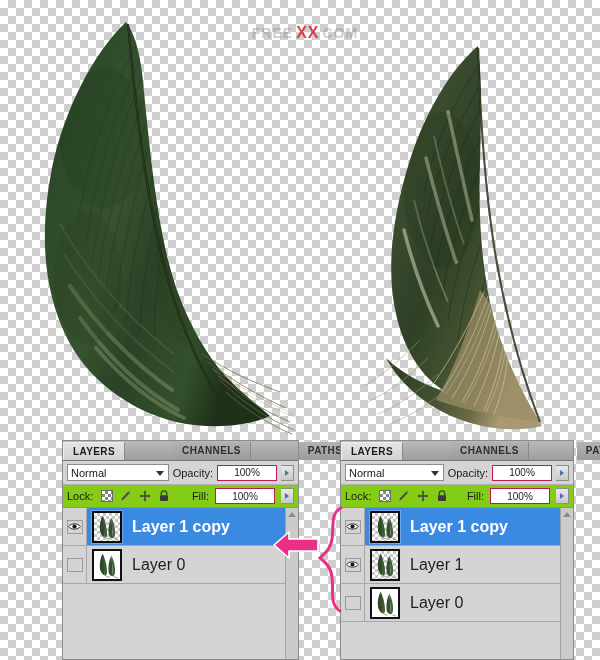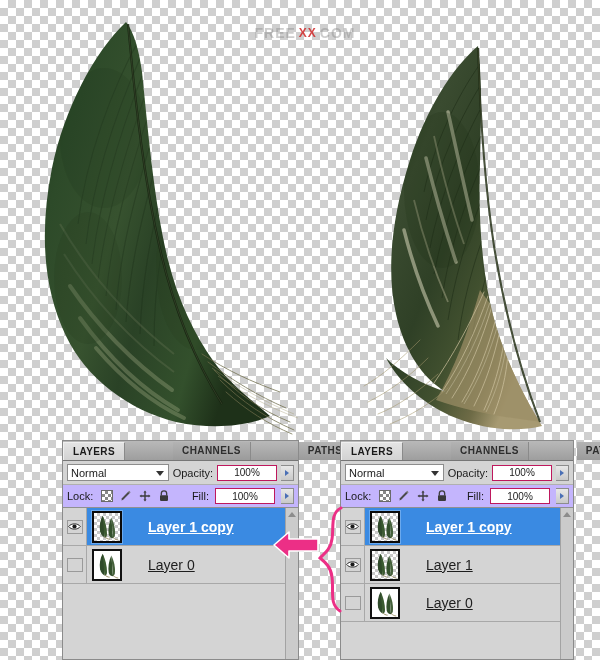--- a/index.html
+++ b/index.html
@@ -19,21 +19,21 @@
     background-position:0 0, 8px 8px;
   }
   
   #watermark{
     position:absolute;left:244px;top:24px;width:122px;height:18px;
     font-size:14px;font-weight:bold;letter-spacing:1px;
     color:rgba(130,130,130,.40);
     display:flex;align-items:center;justify-content:center;
     white-space:nowrap;user-select:none;
   }
-  #watermark .xx{color:rgba(207,40,40,.85);font-size:12px;padding:0 3px;}
+  #watermark .xx{color:rgba(207,40,40,.85);font-size:16px;padding:0 3px;}
   
   .feather{position:absolute;}
   .feather svg{display:block;width:100%;height:100%;}
   #feather-left{left:8px;top:18px;width:292px;height:420px;}
   #feather-right{left:330px;top:40px;width:250px;height:400px;}
   
   .panel{
     position:absolute;
     background:#d4d4d4;
     border:1px solid #8b8b8b;
@@ -95,21 +95,21 @@
   }
   .spin{
     width:13px;height:16px;background:linear-gradient(#e8e8e8,#c9c9c9);
     border:1px solid #8d8d8d;border-left:none;
     display:flex;align-items:center;justify-content:center;box-sizing:border-box;
   }
   .spin .t{width:0;height:0;border-top:3px solid transparent;border-bottom:3px solid transparent;border-left:4px solid #4a6fb5;}
 
   .row-lock{
     height:23px;display:flex;align-items:center;padding:0 4px;gap:6px;
-    background:#c4b5fd;border-bottom:1px solid #909090;box-sizing:border-box;
+    background:#84cc16;border-bottom:1px solid #909090;box-sizing:border-box;
   }
   .lock-icons{display:flex;align-items:center;gap:7px;margin-left:2px;}
   .ic{width:12px;height:12px;display:block;}
   .ic-checker{
     background-image:
       linear-gradient(45deg,#888 25%,transparent 25%,transparent 75%,#888 75%),
       linear-gradient(45deg,#888 25%,transparent 25%,transparent 75%,#888 75%);
     background-size:6px 6px;background-position:0 0,3px 3px;background-color:#fff;
     border:1px solid #6a6a6a;width:10px;height:10px;
   }
@@ -134,21 +134,21 @@
     box-sizing:border-box;position:relative;overflow:hidden;flex:none;
   }
   .thumb.sel-thumb{border-color:#0a0a0a;box-shadow:0 0 0 1px #6aa9ee;}
   .thumb.transparent{
     background-image:
       linear-gradient(45deg,#c8c8c8 25%,transparent 25%,transparent 75%,#c8c8c8 75%),
       linear-gradient(45deg,#c8c8c8 25%,transparent 25%,transparent 75%,#c8c8c8 75%);
     background-size:6px 6px;background-position:0 0,3px 3px;background-color:#fff;
   }
   .thumb svg{position:absolute;left:0;top:0;width:100%;height:100%;}
-  .layer-name{margin-left:26px;font-size:14px;color:#1e1e1e;text-decoration:underline;}
+  .layer-name{margin-left:10px;font-size:16px;color:#1e1e1e;}
   .layer-row.selected .layer-name{color:#fff;font-weight:bold;}
 
   .scrollbar{
     position:absolute;right:0;top:0;width:13px;height:100%;
     background:#cbcbcb;border-left:1px solid #a3a3a3;box-sizing:border-box;
   }
   .scrollbar .arrow-up{
     width:0;height:0;margin:4px auto 0 auto;
     border-left:4px solid transparent;border-right:4px solid transparent;border-bottom:5px solid #8c8c8c;
   }

